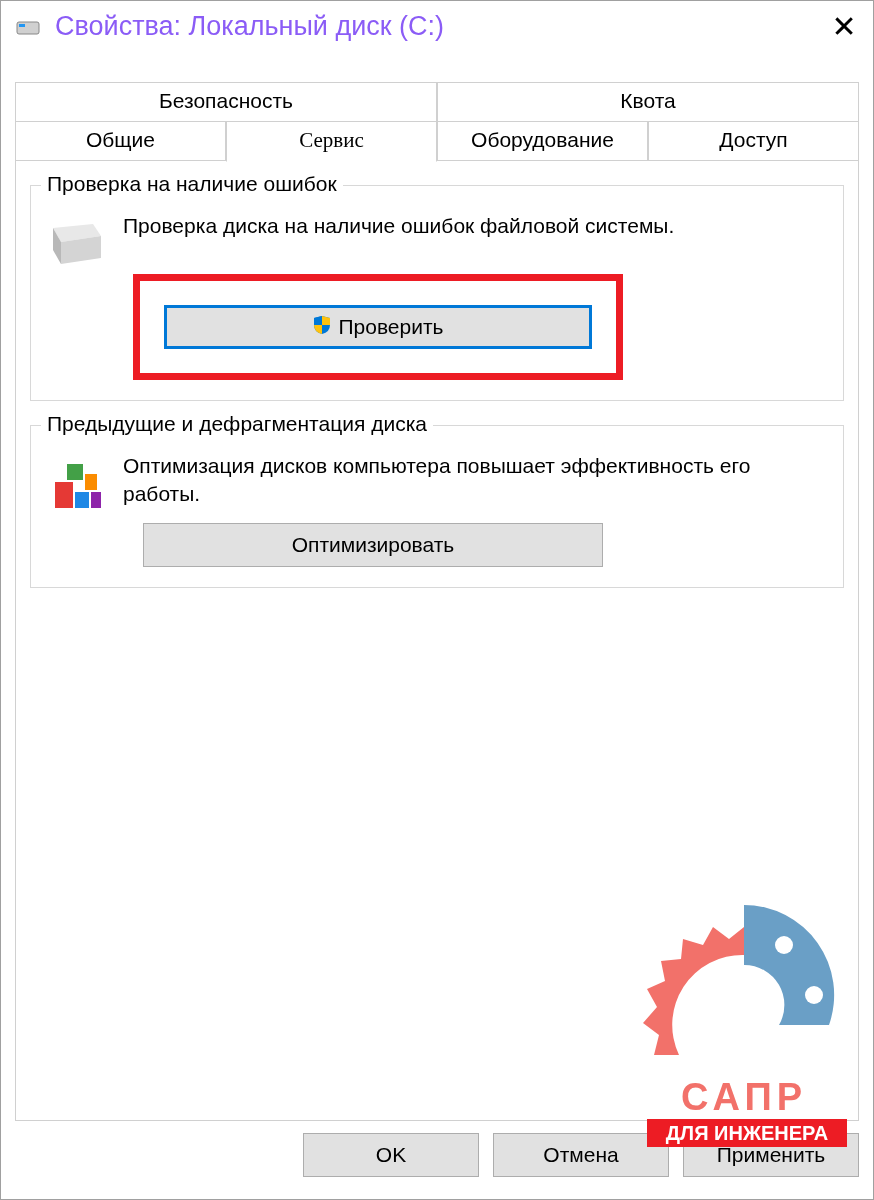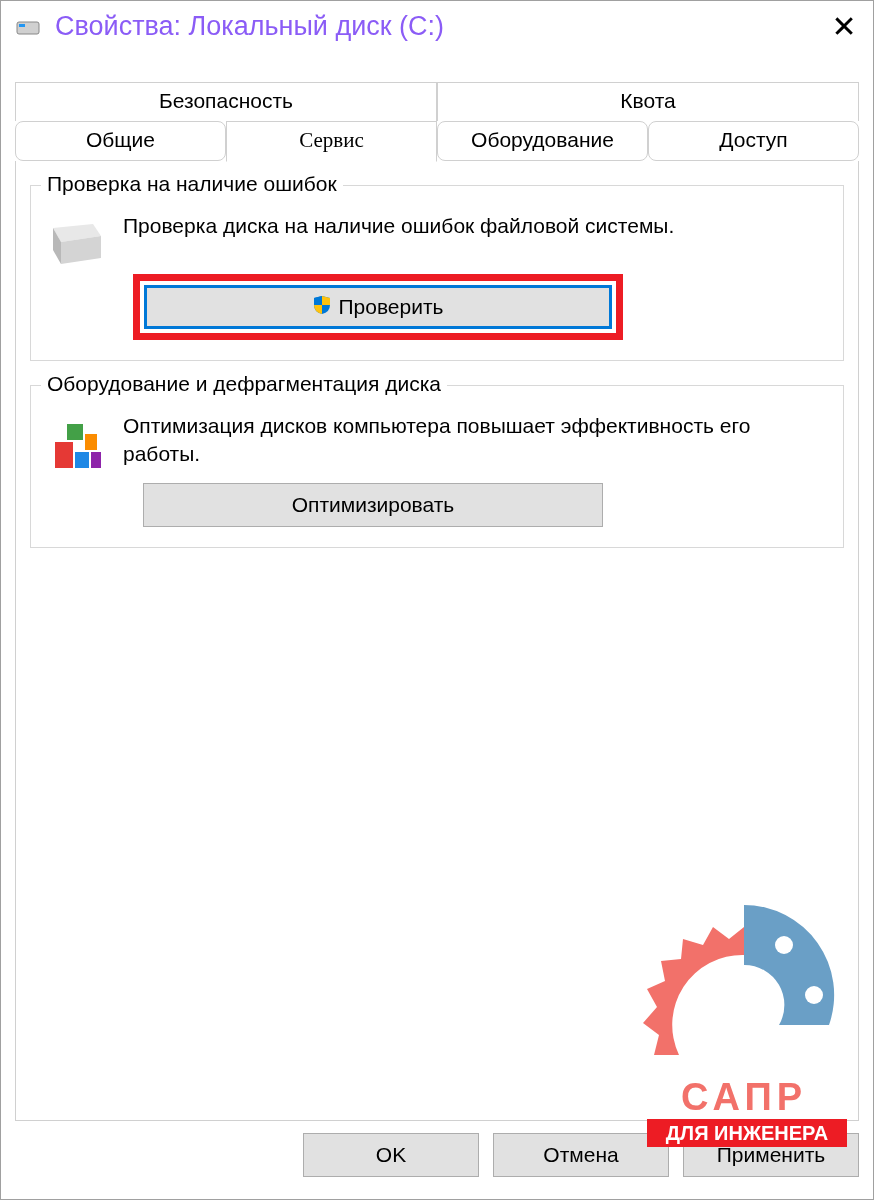--- a/index.html
+++ b/index.html
@@ -61,21 +61,20 @@
     }
     .tab.active {
       background: #fff;
       border-bottom: 1px solid #fff;
       z-index: 2;
       margin-bottom: -1px;
       font-family: Liberation Serif, serif;
     }
     .tab-row.bottom .tab:not(.active) {
       background: #fff;
-      border-radius: 8px;
     }
     .tab-content-border {
       border: 1px solid #d0d0d0;
       border-top: none;
       margin: 0 14px;
       padding: 18px 10px 10px 10px;
       height: 960px;
       position: relative;
     }
     .fieldset {
@@ -110,21 +109,21 @@
       font-size: 21px;
       line-height: 1.35;
       color: #000;
       margin-bottom: 14px;
     }
     .btn-wrap {
       margin-left: 100px;
       width: 460px;
     }
     .btn-wrap.highlighted {
-      padding: 4px;
+      padding: 24px;
       border: 7px solid #ed1c24;
       margin-left: 90px;
       width: 490px;
     }
     .win-button {
       width: 100%;
       height: 44px;
       background: #e1e1e1;
       border: 1px solid #adadad;
       font-size: 21px;
@@ -211,21 +210,21 @@
             <path d="M10 10 L10 19 Q2 17 2 10 Z" fill="#ffc20e"></path>
             <path d="M2 3 L10 1 L10 10 L2 10 Z" fill="#0078d7"></path>
           </svg>
         </span>
         <span>Проверить</span>
       </button>
     </div>
   </div>
 
   <div class="fieldset">
-    <div class="fieldset-legend">Оборудование и дефрагментация диска</div>
+    <div class="fieldset-legend">Предыдущие и дефрагментация диска</div>
     <div class="section-body">
       <span class="section-icon">
         <svg viewBox="0 0 56 56">
           <rect x="6" y="24" width="18" height="26" fill="#e53935"></rect>
           <rect x="26" y="34" width="14" height="16" fill="#1e88e5"></rect>
           <rect x="18" y="6" width="16" height="16" fill="#43a047"></rect>
           <rect x="36" y="16" width="12" height="16" fill="#fb8c00"></rect>
           <rect x="42" y="34" width="10" height="16" fill="#8e24aa"></rect>
         </svg>
       </span>

